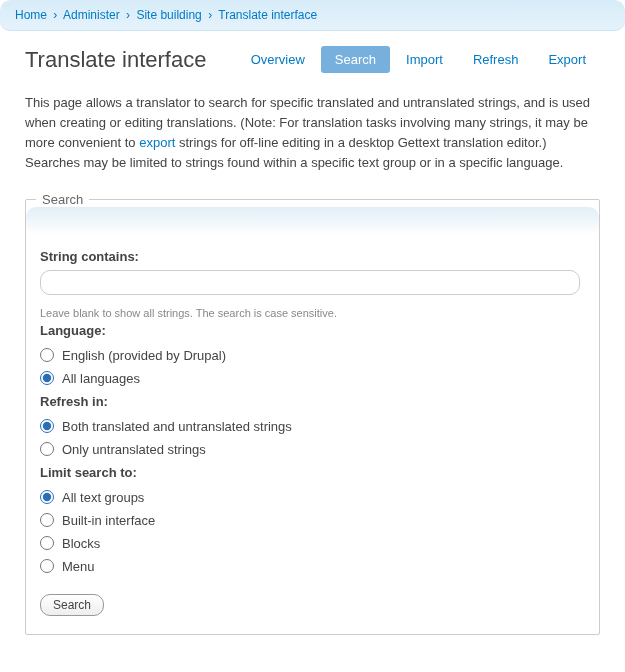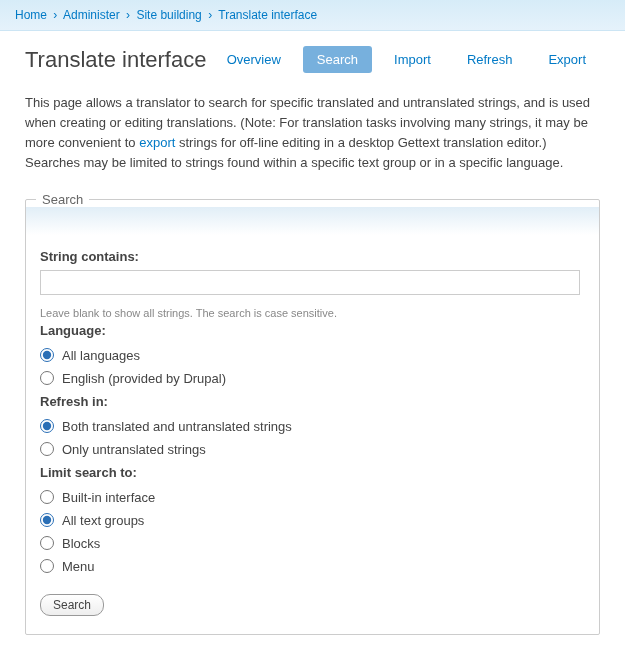--- a/index.html
+++ b/index.html
@@ -1,15 +1,15 @@
 <!DOCTYPE html>
 <html><head>
   <meta charset="utf-8">
   <style>
-    * { box-sizing: border-box; margin: 0; padding: 0; }
+    * { box-sizing: border-box; margin: 0; padding: 0; border-radius: 10px; }
     body {
       font-family: "Lucida Grande", Verdana, sans-serif;
       font-size: 13px;
       color: #444;
       background: #fff;
       width: 625px;
     }
     .breadcrumb {
       background: linear-gradient(to bottom, #d6ecf8, #e5f2fb);
       padding: 8px 15px;
@@ -24,21 +24,21 @@
       display: flex;
       align-items: center;
       justify-content: space-between;
       margin-bottom: 20px;
     }
     h1 {
       font-size: 22px;
       font-weight: normal;
       color: #444;
     }
-    .tabs { display: flex; gap: 8px; }
+    .tabs { display: flex; gap: 2px; }
     .tab {
       padding: 6px 14px;
       color: #027ac6;
       text-decoration: none;
       font-size: 13px;
       border-radius: 3px;
     }
     .tab.active {
       background: #77b0dd;
       color: #fff;
@@ -146,46 +146,46 @@
     <legend>Search</legend>
     <div class="gradient-strip"></div>
     <div class="fieldset-inner">
 
       <label class="form-label first">String contains:</label>
       <input type="text" value="" style="">
       <div class="hint">Leave blank to show all strings. The search is case sensitive.</div>
 
       <label class="form-label">Language:</label>
       <div class="radio-row">
+        <input type="radio" name="lang" style="">
+        <label>English (provided by Drupal)</label>
+      </div>
+      <div class="radio-row">
         <input type="radio" name="lang" checked="" style="">
         <label>All languages</label>
-      </div>
-      <div class="radio-row">
-        <input type="radio" name="lang" style="">
-        <label>English (provided by Drupal)</label>
       </div>
 
       <label class="form-label">Refresh in:</label>
       <div class="radio-row">
         <input type="radio" name="searchin" checked="" style="">
         <label>Both translated and untranslated strings</label>
       </div>
       <div class="radio-row">
         <input type="radio" name="searchin" style="">
         <label>Only untranslated strings</label>
       </div>
 
       <label class="form-label">Limit search to:</label>
       <div class="radio-row">
+        <input type="radio" name="limit" checked="" style="">
+        <label>All text groups</label>
+      </div>
+      <div class="radio-row">
         <input type="radio" name="limit" style="">
         <label>Built-in interface</label>
-      </div>
-      <div class="radio-row">
-        <input type="radio" name="limit" checked="" style="">
-        <label>All text groups</label>
       </div>
       <div class="radio-row">
         <input type="radio" name="limit" style="">
         <label>Blocks</label>
       </div>
       <div class="radio-row">
         <input type="radio" name="limit" style="">
         <label>Menu</label>
       </div>
 

